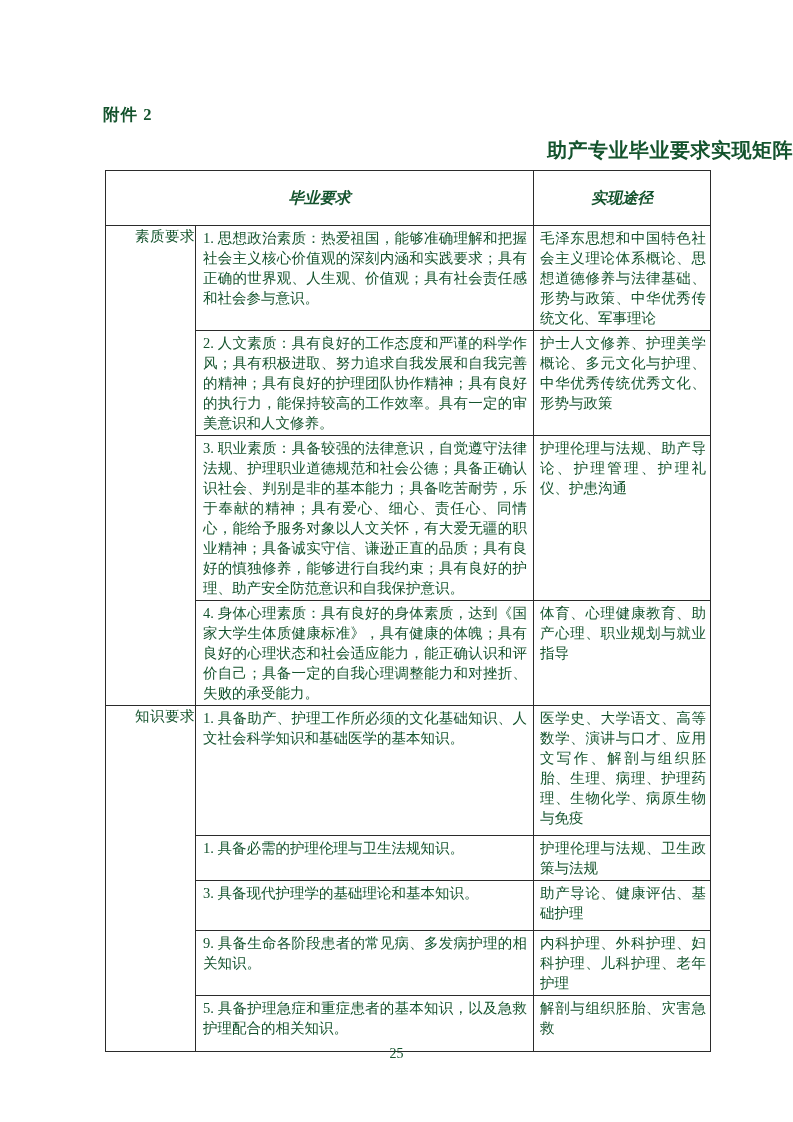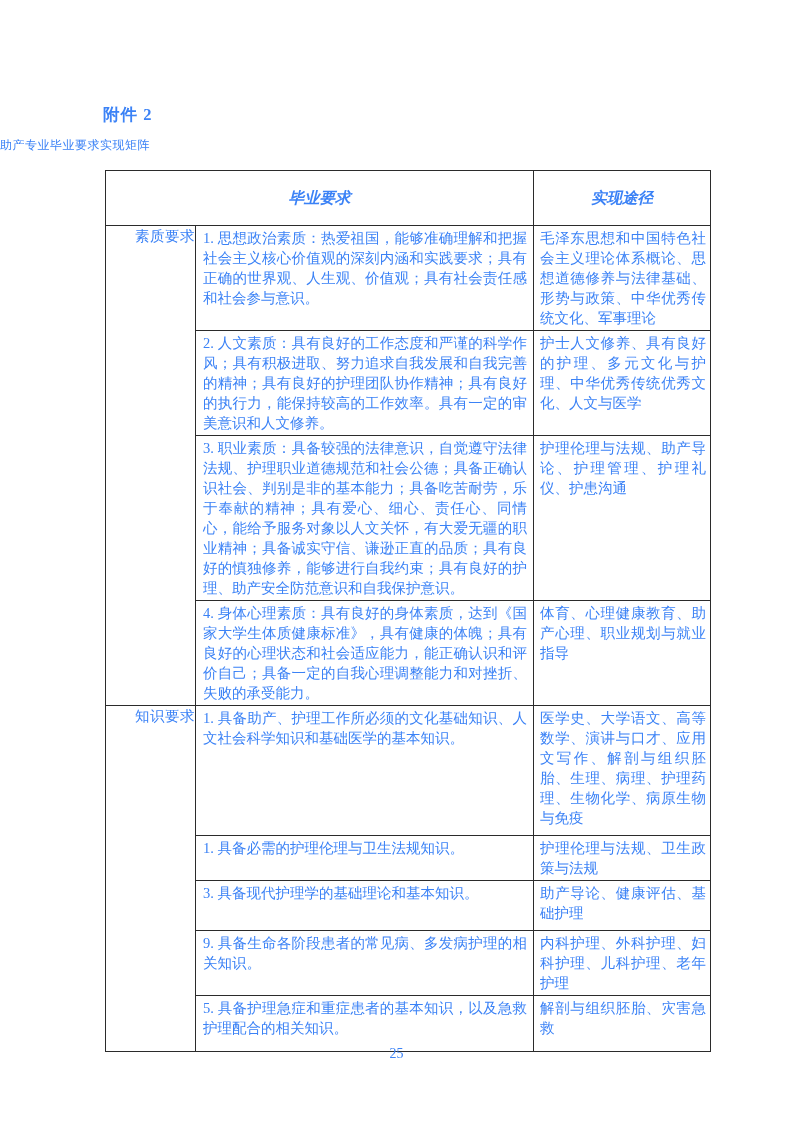--- a/index.html
+++ b/index.html
@@ -4,39 +4,39 @@
 <style>
   * { margin: 0; padding: 0; box-sizing: border-box; }
   html, body { background: #888; }
   .page {
     position: relative;
     width: 793px;
     height: 1122px;
     margin: 0 auto;
     background: #ffffff;
     font-family: "Liberation Serif", "DejaVu Serif", serif;
-    color: #3b82f6;
+    color: #14532d;
     overflow: hidden;
   }
   .attachment {
     position: absolute;
     left: 103px;
     top: 104px;
     font-size: 16.5px;
     font-weight: bold;
     letter-spacing: 1px;
   }
   .doc-title {
     position: absolute;
     left: 0;
     top: 137px;
     width: 100%;
-    text-align: left;
-    font-size: 12px;
-    font-weight: normal;
+    text-align: right;
+    font-size: 20px;
+    font-weight: bold;
     letter-spacing: 0.5px;
   }
   table.matrix {
     position: absolute;
     left: 105px;
     top: 170px;
     width: 605px;
     border-collapse: collapse;
     table-layout: fixed;
   }
@@ -113,21 +113,21 @@
         <th>实现途径</th>
       </tr>
 
       <tr class="r1">
         <td class="group" rowspan="4">素质要求</td>
         <td class="req">1. 思想政治素质：热爱祖国，能够准确理解和把握社会主义核心价值观的深刻内涵和实践要求；具有正确的世界观、人生观、价值观；具有社会责任感和社会参与意识。</td>
         <td class="path">毛泽东思想和中国特色社会主义理论体系概论、思想道德修养与法律基础、形势与政策、中华优秀传统文化、军事理论</td>
       </tr>
       <tr class="r2">
         <td class="req">2. 人文素质：具有良好的工作态度和严谨的科学作风；具有积极进取、努力追求自我发展和自我完善的精神；具有良好的护理团队协作精神；具有良好的执行力，能保持较高的工作效率。具有一定的审美意识和人文修养。</td>
-        <td class="path">护士人文修养、具有良好的护理、多元文化与护理、中华优秀传统优秀文化、人文与医学</td>
+        <td class="path">护士人文修养、护理美学概论、多元文化与护理、中华优秀传统优秀文化、形势与政策</td>
       </tr>
       <tr class="r3">
         <td class="req">3. 职业素质：具备较强的法律意识，自觉遵守法律法规、护理职业道德规范和社会公德；具备正确认识社会、判别是非的基本能力；具备吃苦耐劳，乐于奉献的精神；具有爱心、细心、责任心、同情心，能给予服务对象以人文关怀，有大爱无疆的职业精神；具备诚实守信、谦逊正直的品质；具有良好的慎独修养，能够进行自我约束；具有良好的护理、助产安全防范意识和自我保护意识。</td>
         <td class="path">护理伦理与法规、助产导论、护理管理、护理礼仪、护患沟通</td>
       </tr>
       <tr class="r4">
         <td class="req">4. 身体心理素质：具有良好的身体素质，达到《国家大学生体质健康标准》，具有健康的体魄；具有良好的心理状态和社会适应能力，能正确认识和评价自己；具备一定的自我心理调整能力和对挫折、失败的承受能力。</td>
         <td class="path">体育、心理健康教育、助产心理、职业规划与就业指导</td>
       </tr>
 

